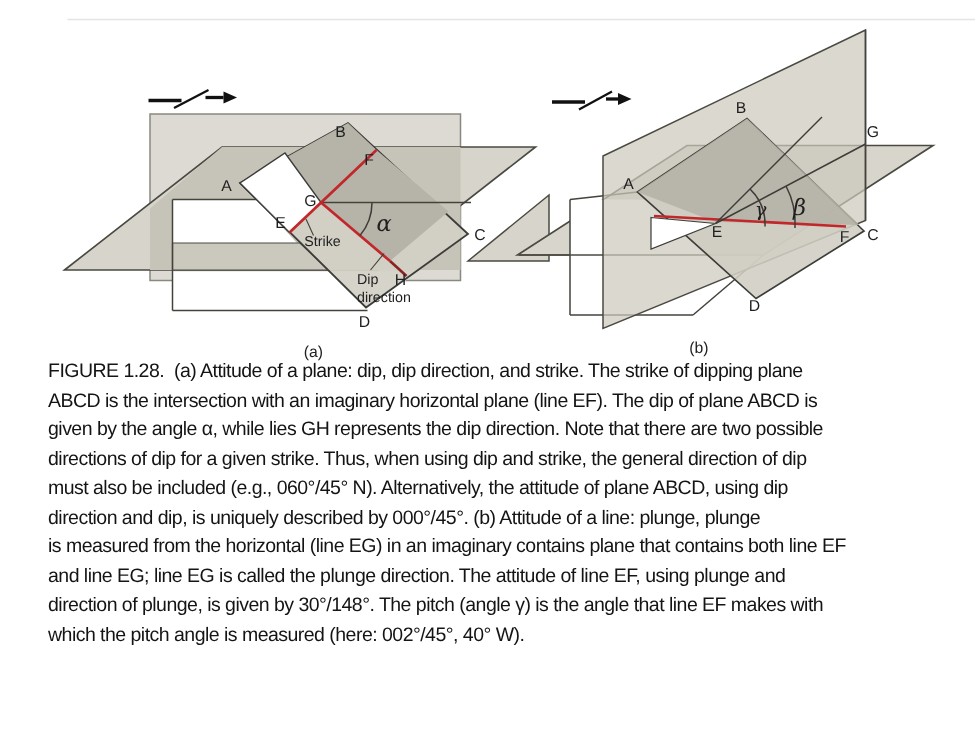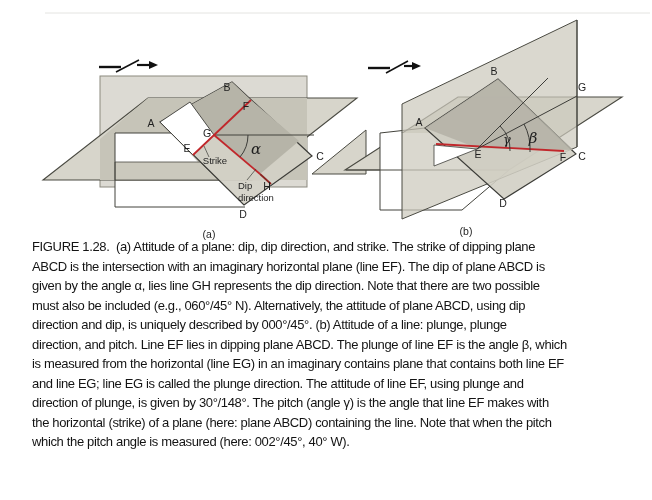--- a/index.html
+++ b/index.html
@@ -127,24 +127,23 @@
     <text class="ptlabel" x="582" y="91" text-anchor="middle">G</text>
     <text class="greek" x="507" y="144" font-size="13" text-anchor="middle">γ</text>
     <text class="greek" x="533" y="143" font-size="15" text-anchor="middle">β</text>
     <text class="panlab" x="466" y="235" text-anchor="middle">(b)</text>
   </g>
 </svg>
 
 <div id="caption">
   <div class="cline">FIGURE 1.28.  (a) Attitude of a plane: dip, dip direction, and strike. The strike of dipping plane</div>
   <div class="cline">ABCD is the intersection with an imaginary horizontal plane (line EF). The dip of plane ABCD is</div>
-  <div class="cline">given by the angle α, lies line GH represents the dip direction. Note that there are two possible</div>
+  <div class="cline">given by the angle α, while lies GH represents the dip direction. Note that there are two possible</div>
+  <div class="cline">directions of dip for a given strike. Thus, when using dip and strike, the general direction of dip</div>
   <div class="cline">must also be included (e.g., 060°/45° N). Alternatively, the attitude of plane ABCD, using dip</div>
   <div class="cline">direction and dip, is uniquely described by 000°/45°. (b) Attitude of a line: plunge, plunge</div>
-  <div class="cline">direction, and pitch. Line EF lies in dipping plane ABCD. The plunge of line EF is the angle β, which</div>
   <div class="cline">is measured from the horizontal (line EG) in an imaginary contains plane that contains both line EF</div>
   <div class="cline">and line EG; line EG is called the plunge direction. The attitude of line EF, using plunge and</div>
   <div class="cline">direction of plunge, is given by 30°/148°. The pitch (angle γ) is the angle that line EF makes with</div>
-  <div class="cline">the horizontal (strike) of a plane (here: plane ABCD) containing the line. Note that when the pitch</div>
   <div class="cline">which the pitch angle is measured (here: 002°/45°, 40° W).</div>
 </div>
 
 </div>
 
 </body></html>

